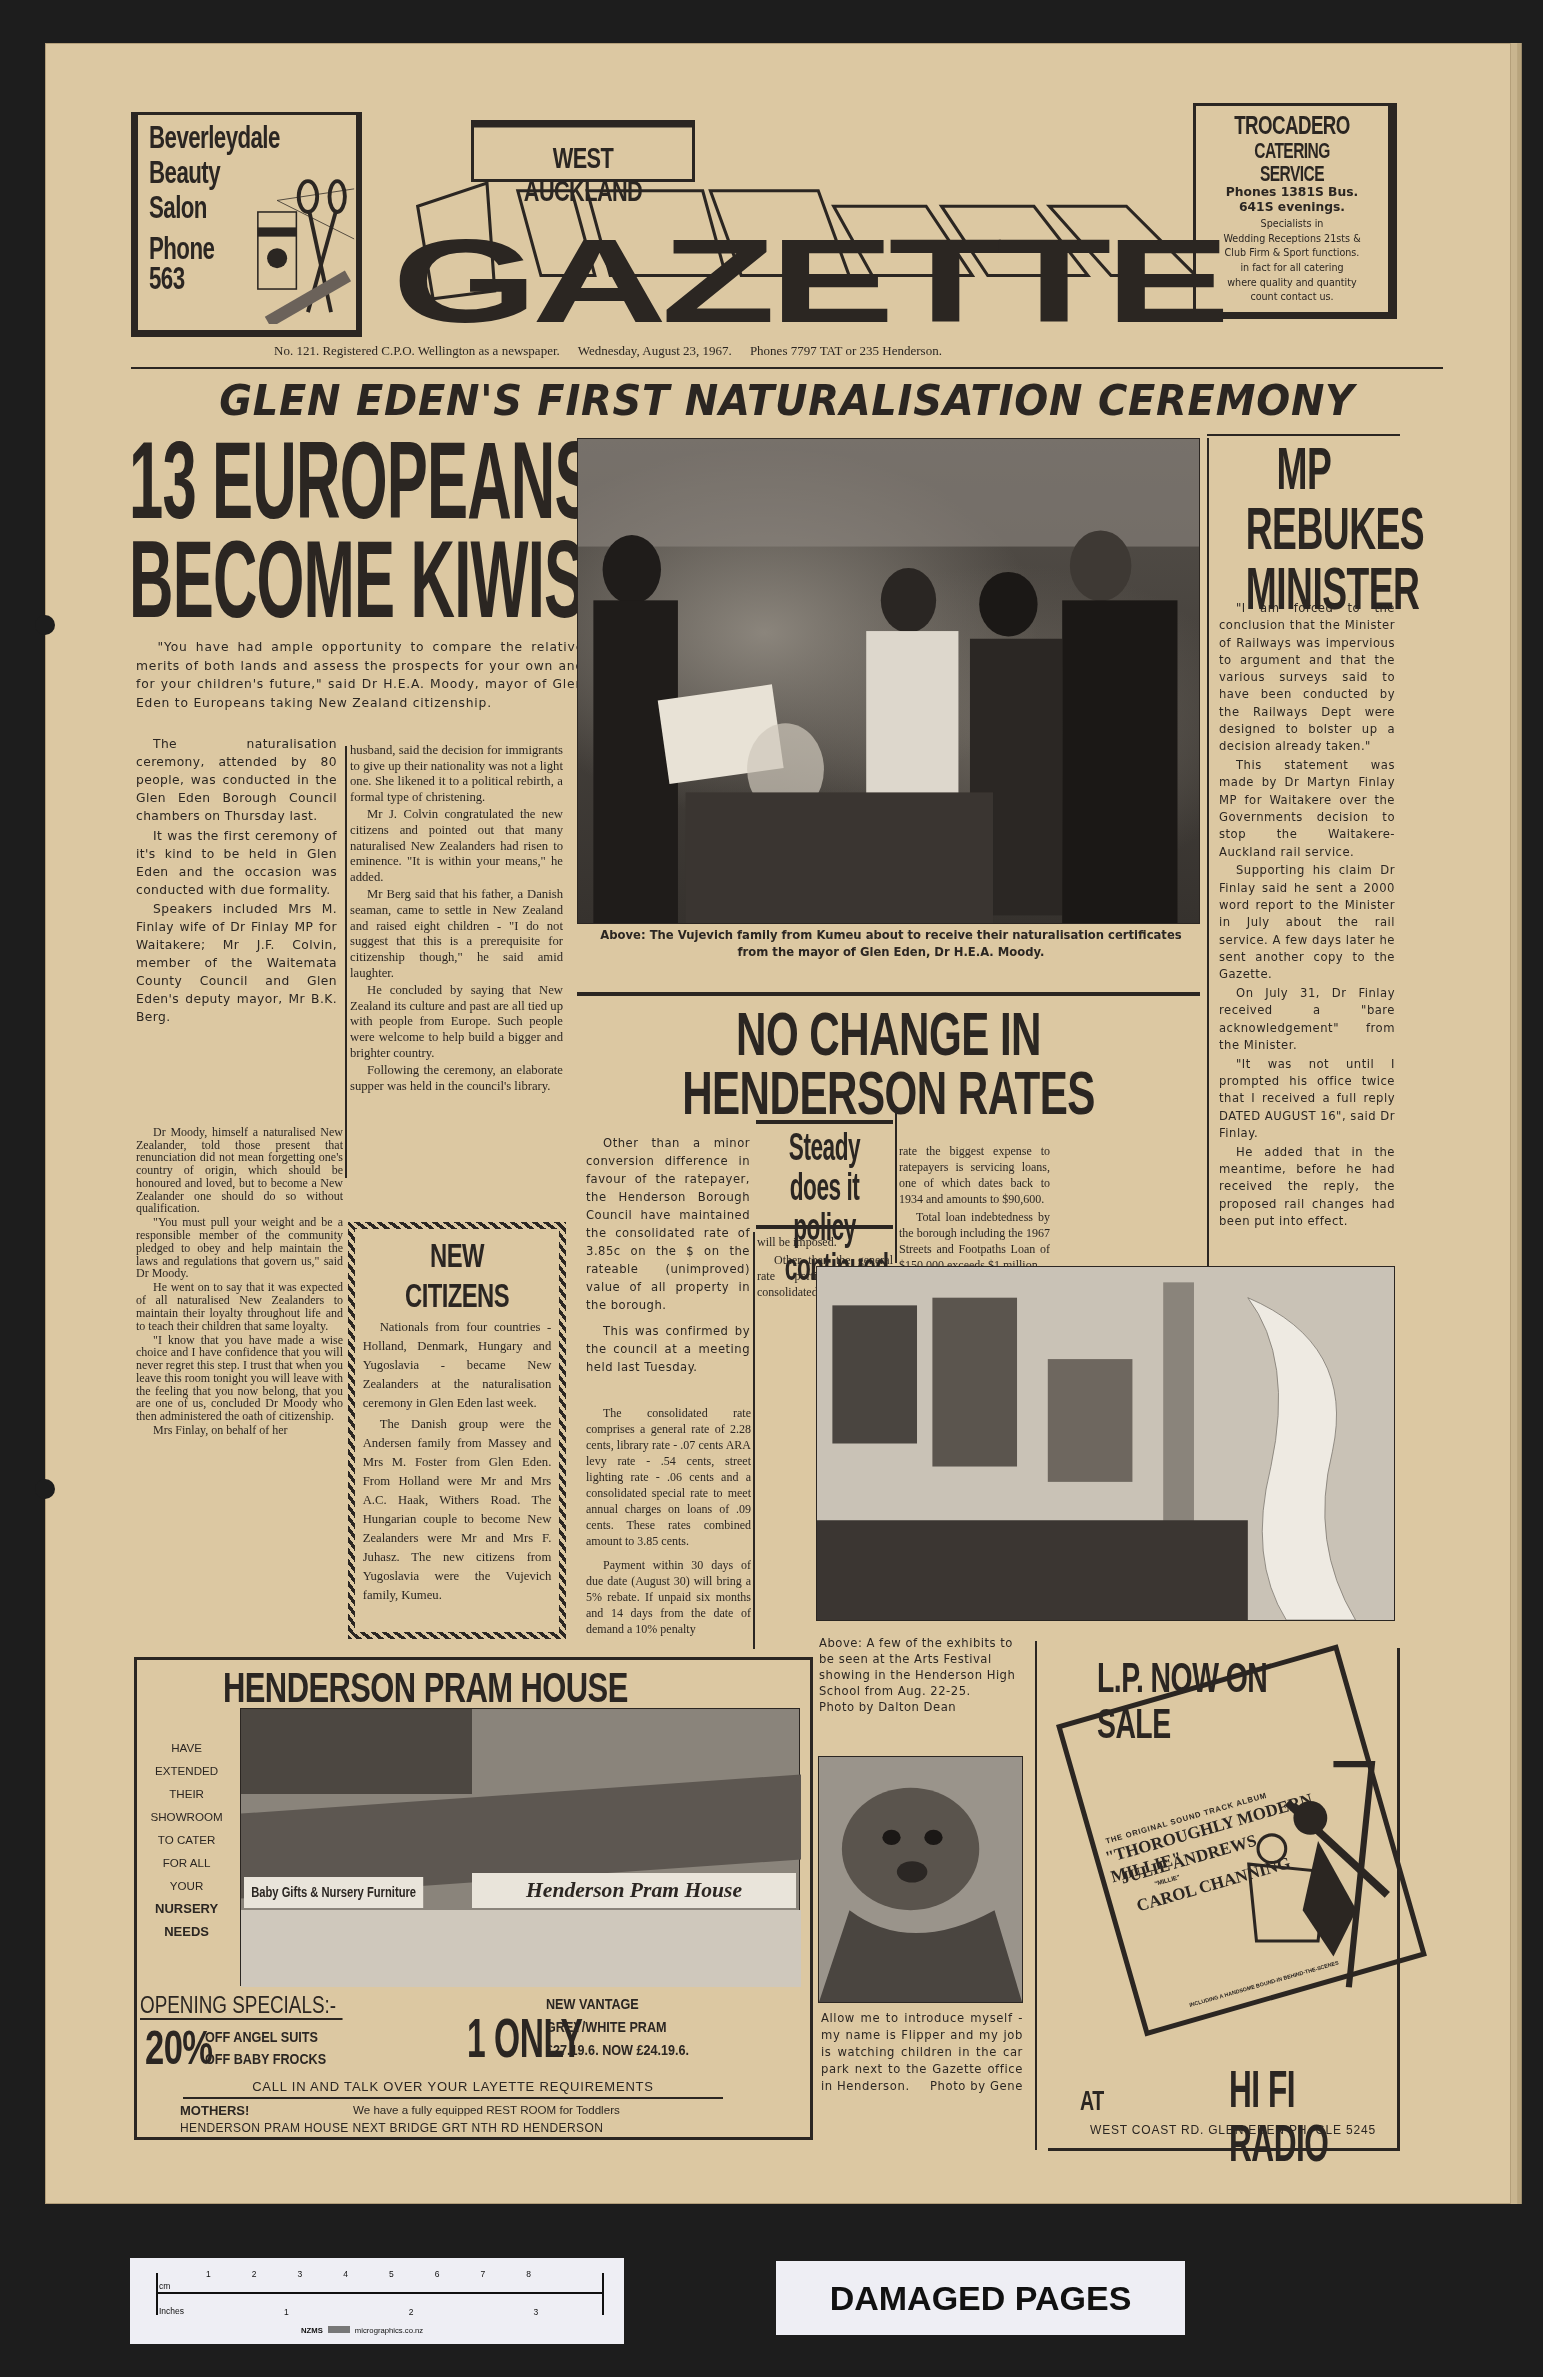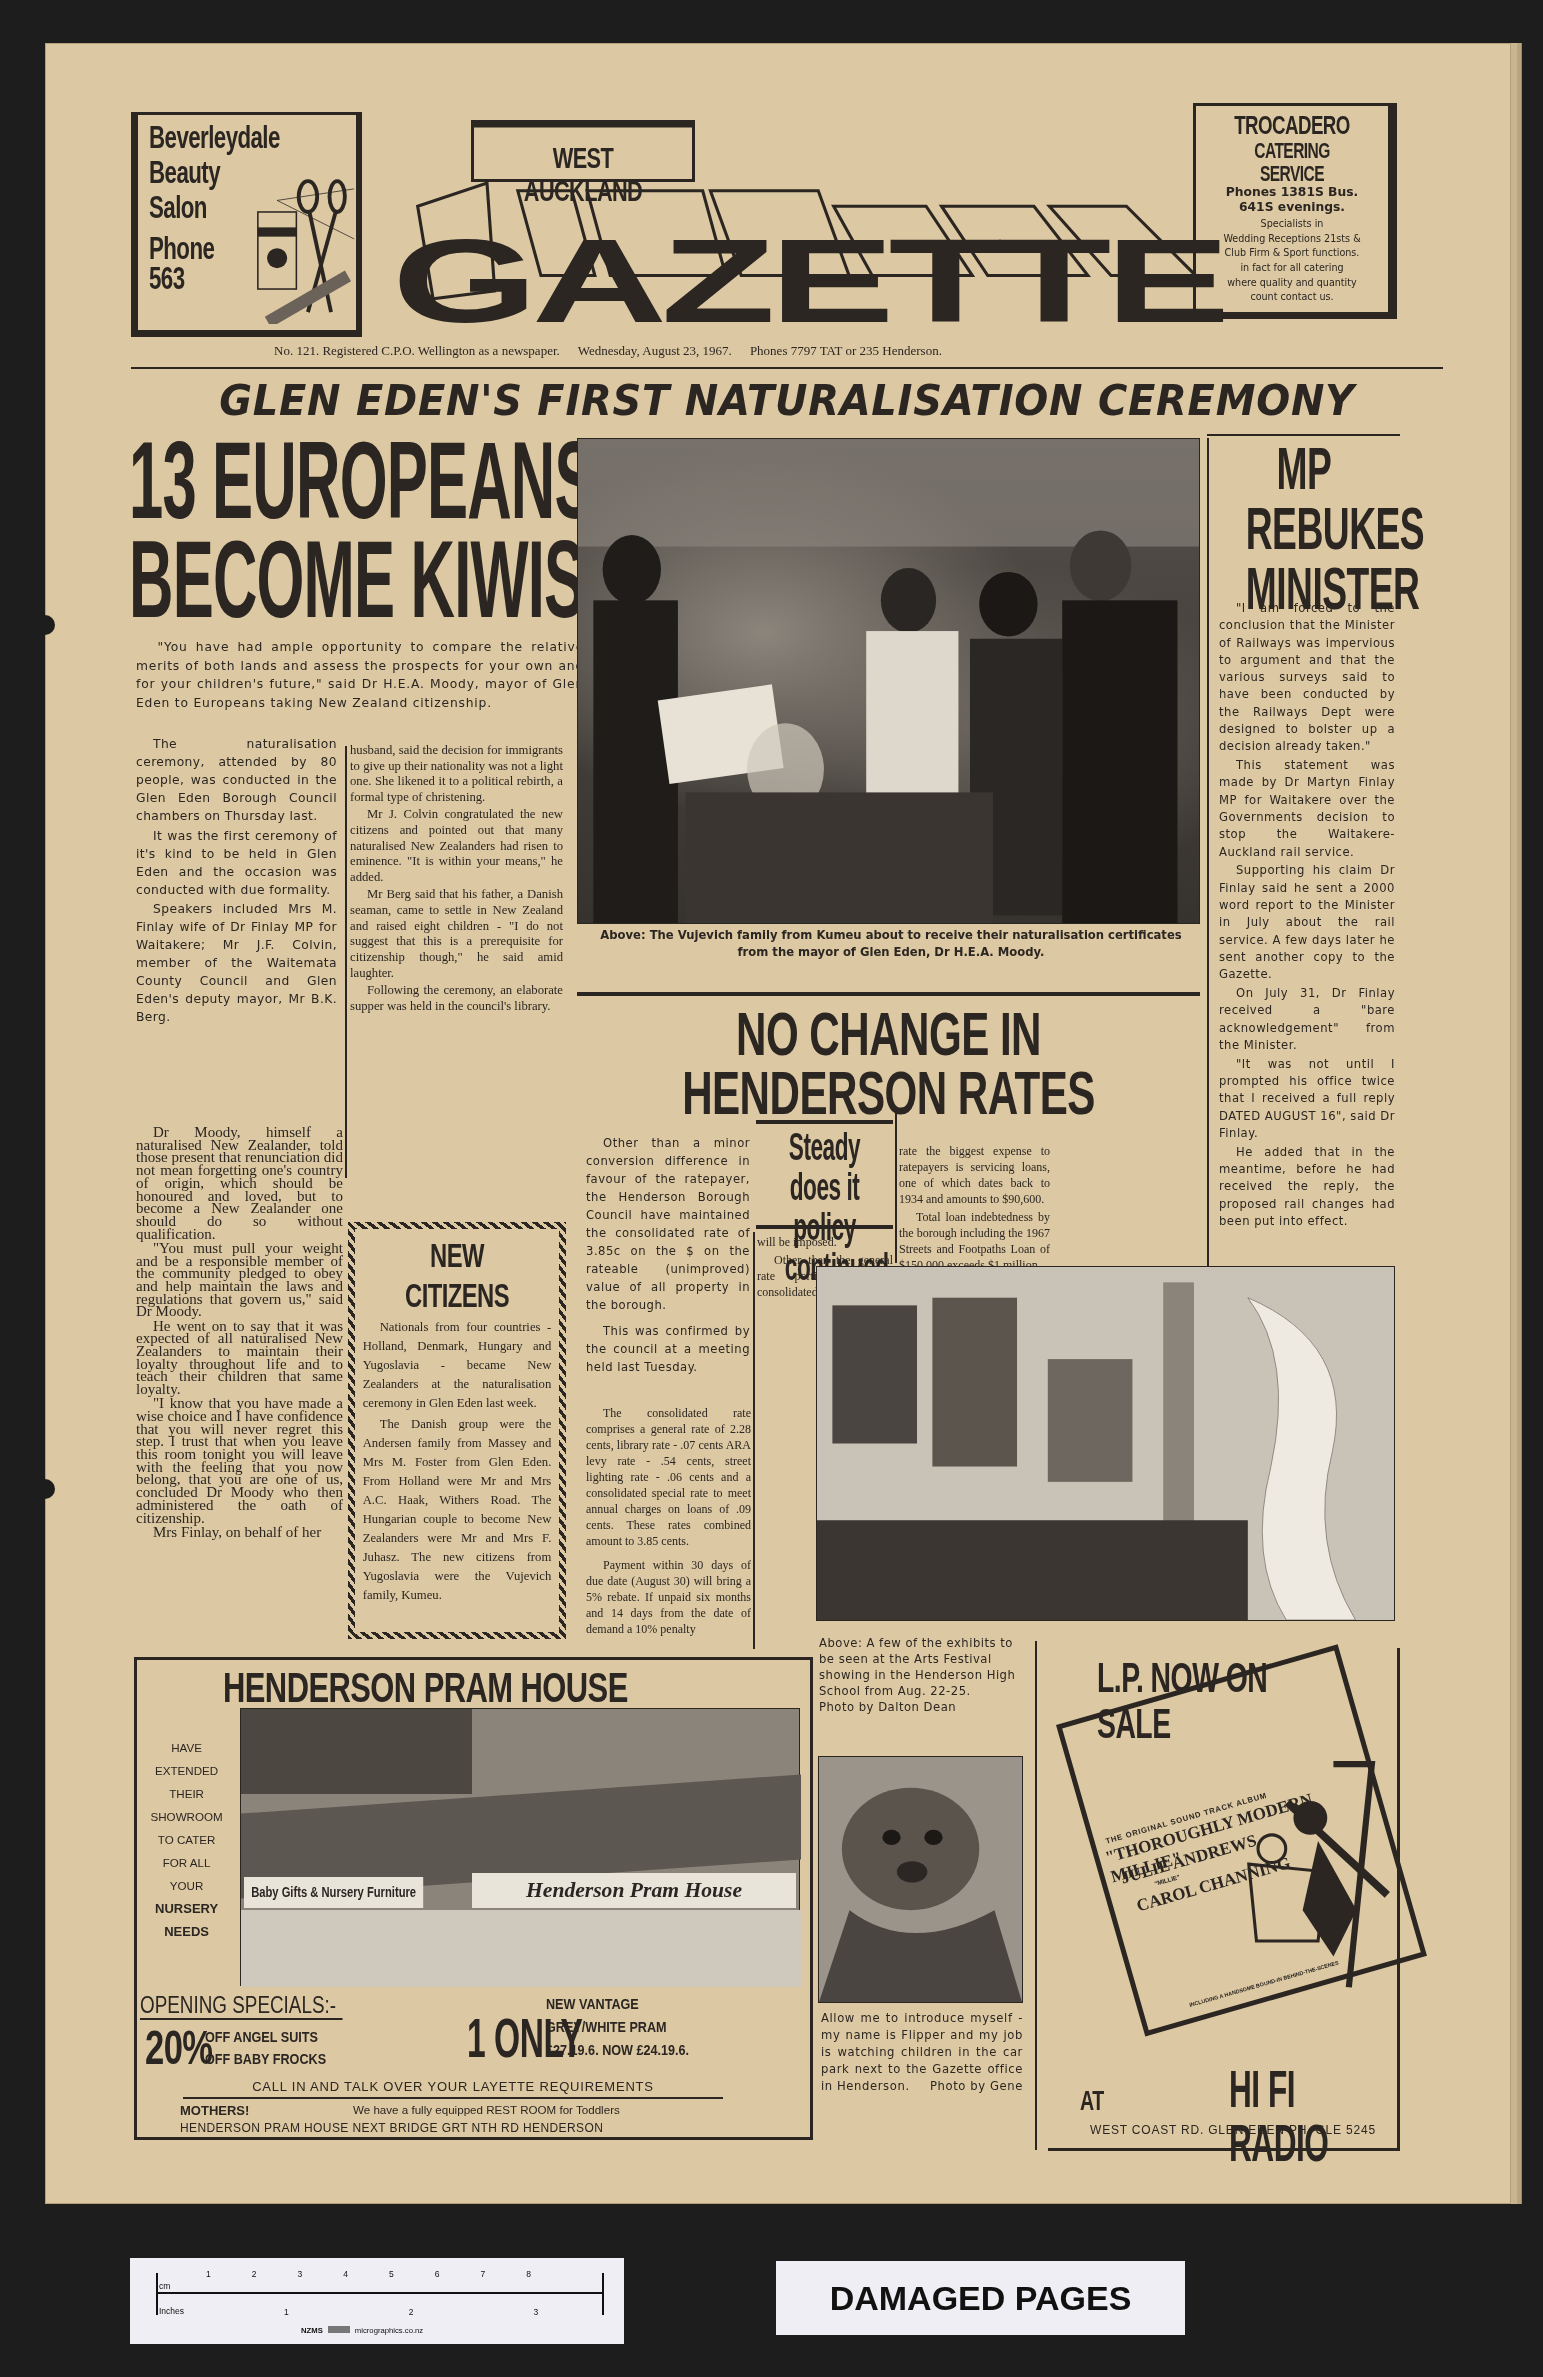--- a/index.html
+++ b/index.html
@@ -120,33 +120,34 @@
     <div>BECOME KIWIS</div>
   </div>
 
   <div class="abs body-text" style="left:90px; top:594px; width:448px; font-size:12.3px; line-height:18.5px; text-indent:21.6px; letter-spacing:0.8px;">"You have had ample opportunity to compare the relative merits of both lands and assess the prospects for your own and for your children's future," said Dr H.E.A. Moody, mayor of Glen Eden to Europeans taking New Zealand citizenship.</div>
 
   <div class="abs body-text" style="left:90px; top:691px; width:201px; font-size:12.3px; line-height:18px; letter-spacing:0.4px;">
     <p>The naturalisation ceremony, attended by 80 people, was conducted in the Glen Eden Borough Council chambers on Thursday last.</p>
     <p>It was the first ceremony of it's kind to be held in Glen Eden and the occasion was conducted with due formality.</p>
     <p>Speakers included Mrs M. Finlay wife of Dr Finlay MP for Waitakere; Mr J.F. Colvin, member of the Waitemata County Council and Glen Eden's deputy mayor, Mr B.K. Berg.</p>
   </div>
-  <div class="abs body-serif" style="left:90px; top:1082px; width:207px; font-size:15px; line-height:12.7px;">
+  <div class="abs body-serif" style="left:90px; top:1082px; width:207px; font-size:12px; line-height:12.7px;">
     <p>Dr Moody, himself a naturalised New Zealander, told those present that renunciation did not mean forgetting one's country of origin, which should be honoured and loved, but to become a New Zealander one should do so without qualification.</p>
     <p>"You must pull your weight and be a responsible member of the community pledged to obey and help maintain the laws and regulations that govern us," said Dr Moody.</p>
     <p>He went on to say that it was expected of all naturalised New Zealanders to maintain their loyalty throughout life and to teach their children that same loyalty.</p>
     <p>"I know that you have made a wise choice and I have confidence that you will never regret this step. I trust that when you leave this room tonight you will leave with the feeling that you now belong, that you are one of us, concluded Dr Moody who then administered the oath of citizenship.</p>
     <p>Mrs Finlay, on behalf of her</p>
   </div>
   <div class="vrule" style="left:299px; top:702px; height:432px;"></div>
 
   <div class="abs body-serif" style="left:304px; top:699px; width:213px; font-size:12.7px; line-height:15.7px;">
     <p style="text-indent:0;">husband, said the decision for immigrants to give up their nationality was not a light one. She likened it to a political rebirth, a formal type of christening.</p>
     <p>Mr J. Colvin congratulated the new citizens and pointed out that many naturalised New Zealanders had risen to eminence. "It is within your means," he added.</p>
     <p>Mr Berg said that his father, a Danish seaman, came to settle in New Zealand and raised eight children - "I do not suggest that this is a prerequisite for citizenship though," he said amid laughter.</p>
+    <p>He concluded by saying that New Zealand its culture and past are all tied up with people from Europe. Such people were welcome to help build a bigger and brighter country.</p>
     <p>Following the ceremony, an elaborate supper was held in the council's library.</p>
   </div>
 
   <div class="checker" style="left:302px; top:1178px; width:218px; height:417px;">
     <div class="cond ink center" style="font-size:34px; line-height:40px; margin-top:6.2px; transform:scaleX(0.7); transform-origin:center top;">NEW CITIZENS</div>
     <div class="body-serif" style="padding:3.1px 7.7px; font-size:12.7px; line-height:19px;">
       <p>Nationals from four countries - Holland, Denmark, Hungary and Yugoslavia - became New Zealanders at the naturalisation ceremony in Glen Eden last week.</p>
       <p>The Danish group were the Andersen family from Massey and Mrs M. Foster from Glen Eden. From Holland were Mr and Mrs A.C. Haak, Withers Road. The Hungarian couple to become New Zealanders were Mr and Mrs F. Juhasz. The new citizens from Yugoslavia were the Vujevich family, Kumeu.</p>
     </div>
   </div>

